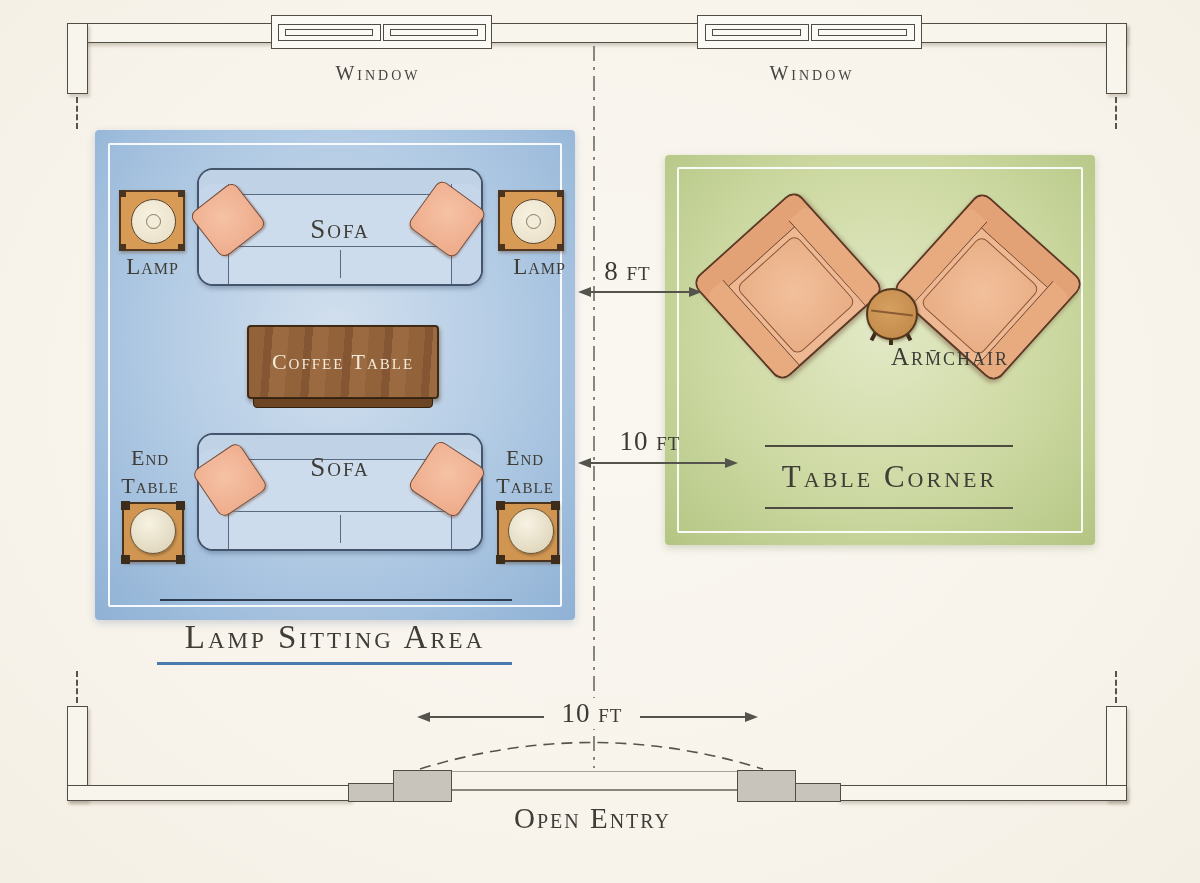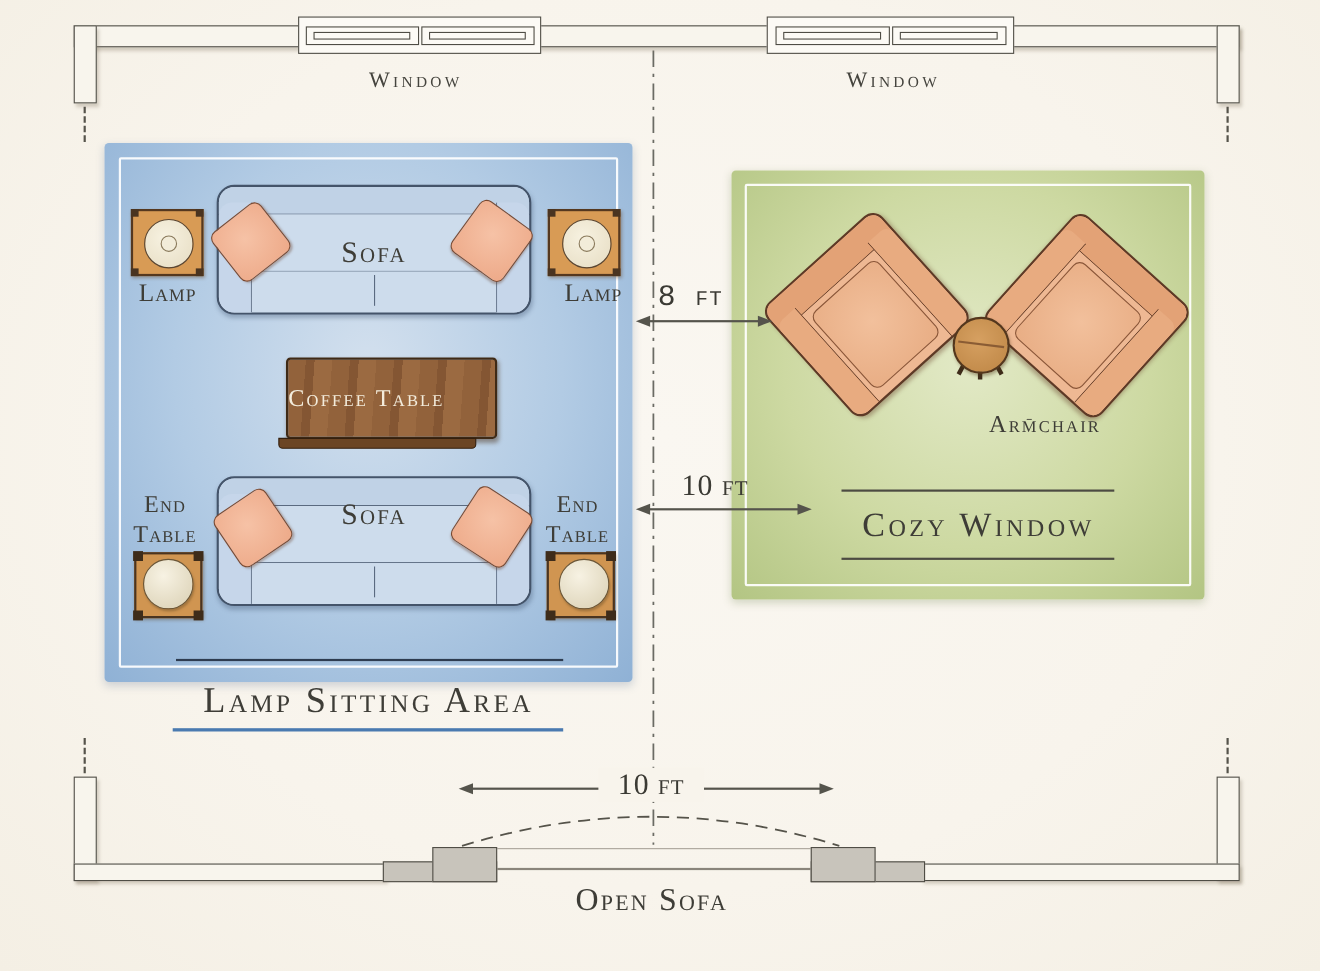--- a/index.html
+++ b/index.html
@@ -54,21 +54,21 @@
   .knob{position:absolute; width:7px; height:7px; background:#4a3420;}
   .lamp-circle{position:absolute; border-radius:50%; background:radial-gradient(circle at 42% 38%, #f7f2e1, #e6dcc2);
                border:1.5px solid #5a4632; display:flex; align-items:center; justify-content:center;}
   .lamp-inner{width:13px; height:13px; border-radius:50%; border:1.5px solid #8a7a5c; background:#f2ecd9;}
   .end-table{background:#d09551; border:2px solid #4a3420; box-sizing:border-box; box-shadow:1px 2px 3px rgba(80,55,25,.4);}
   .leg{position:absolute; width:9px; height:9px; background:#3e2c1a;}
   .sphere{position:absolute; border-radius:50%; background:radial-gradient(circle at 40% 33%, #f7f2e3, #d9cfb2);
           border:1.5px solid #6a5638; box-shadow:1px 2px 2px rgba(80,60,30,.35);}
   .coffee{background:repeating-linear-gradient(94deg, #92623b 0 16px, #845633 16px 24px, #9b6a41 24px 40px);
           border:2px solid #3f2a16; border-radius:4px; box-sizing:border-box;
-          display:flex; align-items:center; justify-content:flex-start; box-shadow:1px 3px 4px rgba(70,45,20,.45);margin-left:13px;}
+          display:flex; align-items:center; justify-content:center; box-shadow:1px 3px 4px rgba(70,45,20,.45);}
   .coffee-lip{background:#6b4524; border:1.5px solid #34200f; border-radius:0 0 4px 4px; box-sizing:border-box;}
   .round-table{border-radius:50%; background:radial-gradient(circle at 45% 40%, #d6a061, #bd8544);
                border:2px solid #54371d; box-sizing:border-box; box-shadow:1px 2px 3px rgba(80,55,25,.4);}
   .rt-leg{position:absolute; width:4px; height:11px; background:#3e2c1a;}
   
   .dim-line{position:absolute; background:#55544c; height:2px;}
   .head{position:absolute; width:0; height:0; border-top:5px solid transparent; border-bottom:5px solid transparent;}
   .head-left{border-right:13px solid #55544c;}
   .head-right{border-left:13px solid #55544c;}
   .dim-text{font-variant:small-caps; font-size:27px; letter-spacing:1px; color:#3b3a34; text-align:center;}
@@ -178,24 +178,24 @@
     <div class="chair-arm right"></div>
     <div class="chair-seat"></div>
   </div>
 
   <div class="abs rt-leg" style="left:872px;top:330px;transform:rotate(28deg);"></div>
   <div class="abs rt-leg" style="left:906px;top:330px;transform:rotate(-28deg);"></div>
   <div class="abs rt-leg" style="left:889px;top:334px;"></div>
   <div class="abs round-table" style="left:866px;top:288px;width:52px;height:52px;"></div>
   <div class="abs" style="left:871px;top:312px;width:42px;height:1.5px;background:#8a5c34;transform:rotate(7deg);"></div>
 
-  <div class="abs lbl" style="left:850px;top:373px;width:200px;font-size:22px;letter-spacing:2px;">Arm̄chair</div>
+  <div class="abs lbl" style="left:850px;top:343px;width:200px;font-size:25px;letter-spacing:2px;">Arm̄chair</div>
 
   <div class="abs olive-line" style="left:765px;top:445px;width:248px;"></div>
-  <div class="abs lbl" style="left:762px;top:459px;width:255px;font-size:31px;letter-spacing:3px;">Cozy Window</div>
+  <div class="abs lbl" style="left:762px;top:459px;width:255px;font-size:31px;letter-spacing:3px;">Table Corner</div>
   <div class="abs olive-line" style="left:765px;top:507px;width:248px;"></div>
 
   <div class="abs wall" style="left:67px;top:23px;width:1060px;height:20px;"></div>
 
   <div class="abs window" style="left:271px;top:15px;width:221px;height:34px;">
     <div class="pane" style="width:103px;">
         <div class="pane-inner"></div>
       </div>
     <div class="pane" style="width:103px;">
         <div class="pane-inner"></div>
@@ -226,23 +226,23 @@
   <div class="abs wall" style="left:838px;top:785px;width:289px;height:16px;"></div>
 
   <div class="abs thinline" style="left:452px;top:771px;width:285px;"></div>
   <div class="abs thinline" style="left:452px;top:789px;width:285px;background:#8a857b;height:1.5px;"></div>
 
   <div class="abs graypost" style="left:348px;top:783px;width:104px;height:19px;"></div>
   <div class="abs graypost" style="left:393px;top:770px;width:59px;height:32px;"></div>
   <div class="abs graypost" style="left:737px;top:783px;width:104px;height:19px;"></div>
   <div class="abs graypost" style="left:737px;top:770px;width:59px;height:32px;"></div>
 
-  <div class="abs lbl" style="left:455px;top:802px;width:275px;font-size:29px;letter-spacing:2px;">Open Sofa</div>
-
-  <div class="abs dim-text" style="left:585px;top:256px;width:85px;font-family:Liberation Mono, monospace;">8 ft</div>
+  <div class="abs lbl" style="left:455px;top:802px;width:275px;font-size:29px;letter-spacing:2px;">Open Entry</div>
+
+  <div class="abs dim-text" style="left:585px;top:256px;width:85px;">8 ft</div>
   <div class="head head-left abs" style="left:578px;top:287px;"></div>
   <div class="dim-line" style="left:590px;top:291px;width:100px;"></div>
   <div class="head head-right abs" style="left:689px;top:287px;"></div>
 
   <div class="abs dim-text" style="left:598px;top:426px;width:104px;">10 ft</div>
   <div class="head head-left abs" style="left:578px;top:458px;"></div>
   <div class="dim-line" style="left:590px;top:462px;width:136px;"></div>
   <div class="head head-right abs" style="left:725px;top:458px;"></div>
 
   <div class="head head-left abs" style="left:417px;top:712px;"></div>

